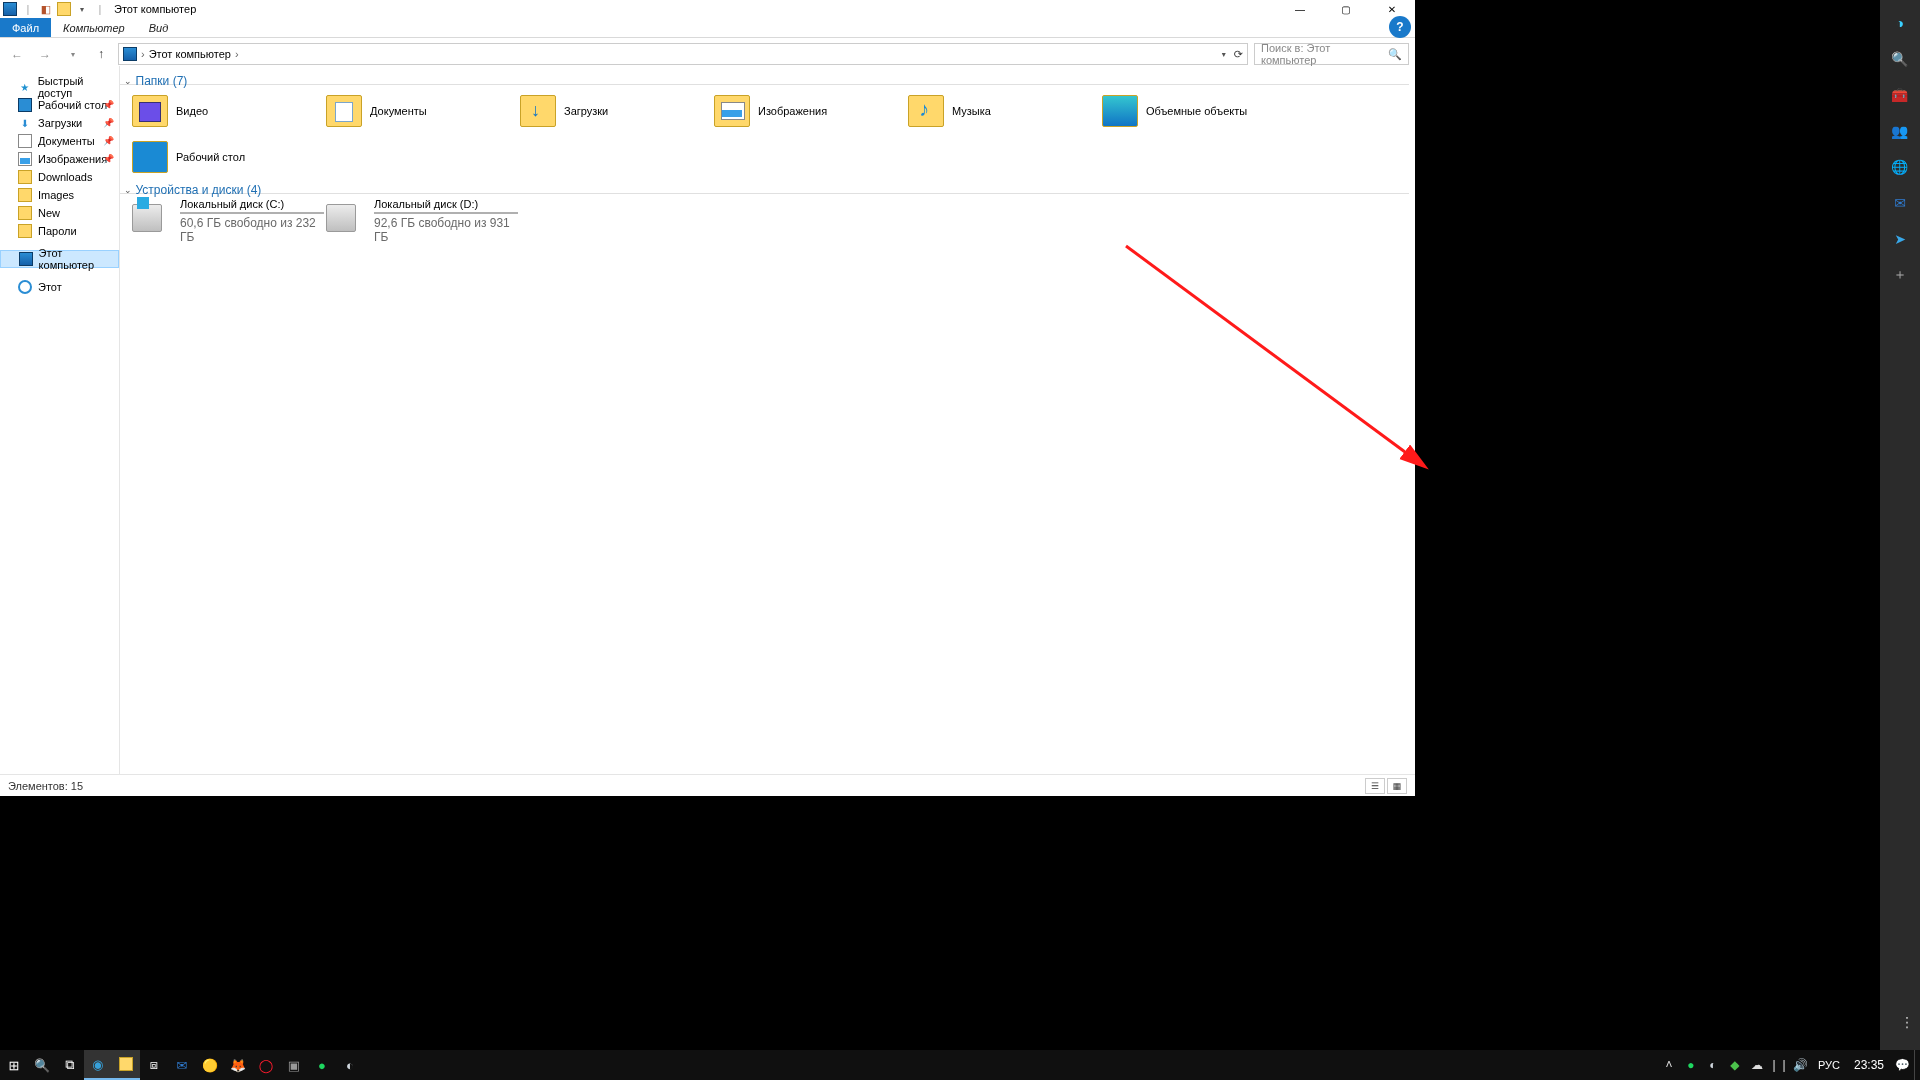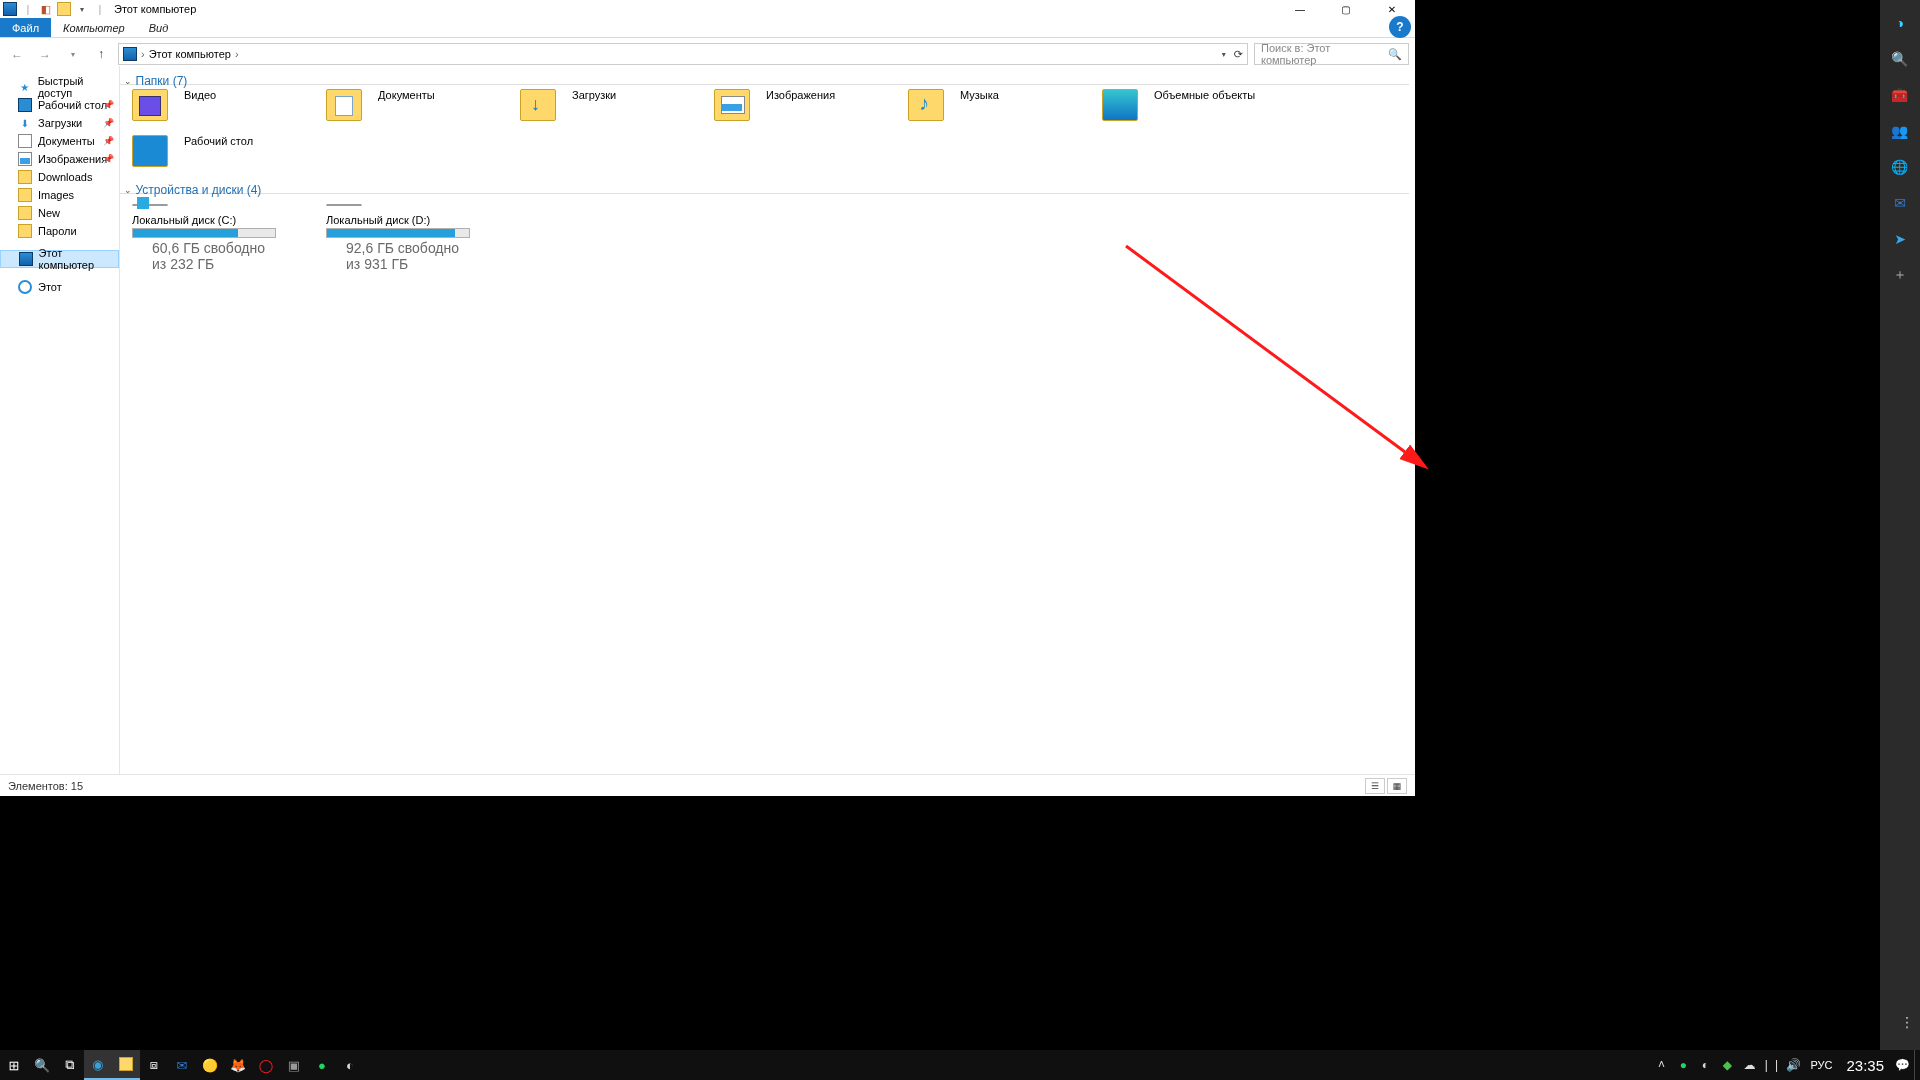--- a/index.html
+++ b/index.html
@@ -51,40 +51,40 @@
 .ico-pc { background:linear-gradient(#2a8dd4,#1460aa); border:1px solid #0b3b66; }
 .ico-net { width:14px;height:14px;border:2px solid #2a8dd4;border-radius:50%; }
 
 
 .content { flex:1; overflow:auto; padding:4px 0; }
 .group-hdr { display:flex; align-items:center; gap:4px; color:#1f6fb3; font-size:12px; padding:4px 4px; }
 .group-hdr .arrow { color:#555; font-size:9px; }
 .hr { height:1px; background:#e0e0e0; margin-right:6px; margin-top:-8px; margin-bottom:4px; }
 
 .folders-grid { display:grid; grid-template-columns:repeat(6,192px); gap:2px; padding-left:12px; }
-.folder-tile { display:flex; align-items:flex-start; gap:16px; height:44px; }
+.folder-tile { display:flex; align-items:center; gap:8px; height:44px; }
 .big-ico { width:36px; height:32px; background:#ffd86b; border:1px solid #c9a227; border-radius:2px; position:relative; }
 .big-ico.video::after{content:"";position:absolute;left:6px;top:6px;width:20px;height:18px;background:#6b4ee8;border:1px solid #383072;}
 .big-ico.docs::after{content:"";position:absolute;left:8px;top:6px;width:16px;height:18px;background:#fff;border:1px solid #7aa5cc;}
 .big-ico.dl::after{content:"↓";position:absolute;left:10px;top:4px;font-size:18px;color:#1074c5;font-weight:bold;}
 .big-ico.img::after{content:"";position:absolute;left:6px;top:6px;width:22px;height:16px;background:#fff;border:1px solid #888;}
 .big-ico.img::before{content:"";position:absolute;left:7px;top:14px;width:20px;height:7px;background:#39a0e8;z-index:1;}
 .big-ico.music::after{content:"♪";position:absolute;left:10px;top:2px;font-size:20px;color:#1a8ad4;}
 .big-ico.obj3d{background:linear-gradient(#34c6d0,#1074c5);}
 .big-ico.desktop{background:#1a8ad4;}
 .folder-label { font-size:11px; }
 
 .drives-grid { display:grid; grid-template-columns:repeat(4,192px); gap:2px; padding-left:12px; }
-.drive-tile { display:flex; gap:8px; height:44px;flex-direction:column; }
+.drive-tile { display:flex; gap:18px; height:44px; }
 .drive-ico { width:36px; height:28px; margin-top:6px; background:linear-gradient(#ececec,#bfbfbf); border:1px solid #9a9a9a; border-radius:2px; position:relative; }
 .drive-ico.windows::before{content:"";position:absolute;left:4px;top:-8px;width:12px;height:12px;background:#29abe2;}
 .drive-info { display:flex; flex-direction:column; gap:2px; font-size:11px; width:144px; }
 .bar { width:144px; height:10px; border:1px solid #b0b0b0; background:#e9e9e9; }
 .bar-fill { height:100%; background:#26a0da; }
-.drive-free { color:#6a6a6a; font-size:14px;margin-left:20px; }
+.drive-free { color:#6a6a6a; font-size:12px; }
 
 
 .statusbar { height:22px; border-top:1px solid #e5e5e5; display:flex; align-items:center; font-size:11px; padding:0 8px; color:#333; }
 .view-sw { margin-left:auto; display:flex; gap:2px; }
 .view-btn { width:20px; height:16px; border:1px solid #ccc; display:flex; align-items:center; justify-content:center; font-size:9px; }
 
 
 .rsidebar { position:absolute; right:0; top:0; width:40px; height:1080px; background:#2b2b2b; display:flex; flex-direction:column; align-items:center; gap:14px; padding-top:12px; }
 .rsb-ico { width:22px; height:22px; display:flex; align-items:center; justify-content:center; font-size:14px; color:#ddd; }
 .rsb-menu { position:absolute; right:6px; bottom:50px; color:#ccc; font-size:14px; }
@@ -92,21 +92,21 @@
 
 .arrow-annot { position:absolute; left:1124px; top:244px; width:312px; height:234px; pointer-events:none; }
 
 
 .taskbar { position:absolute; left:0; bottom:0; width:1920px; height:30px; background:#101010; display:flex; align-items:center; }
 .tb-left { display:flex; align-items:center; height:100%; }
 .tb-btn { width:28px; height:30px; display:flex; align-items:center; justify-content:center; color:#fff; font-size:13px; }
 .tb-btn.active { background:#333; border-bottom:2px solid #76b9ed; }
 .tb-right { margin-left:auto; display:flex; align-items:center; height:100%; color:#fff; font-size:11px; }
 .tray-ico { width:22px; height:30px; display:flex; align-items:center; justify-content:center; font-size:12px; color:#ddd; }
-.clock { padding:0 8px; font-size:15px; }
+.clock { padding:0 8px; font-size:12px; }
 .lang { padding:0 6px; font-size:11px; }
 .showdesk { width:6px; height:30px; border-left:1px solid #444; }
 </style>
 </head>
 <body>
 
 <div class="screen">
 
   <div class="explorer">
 

